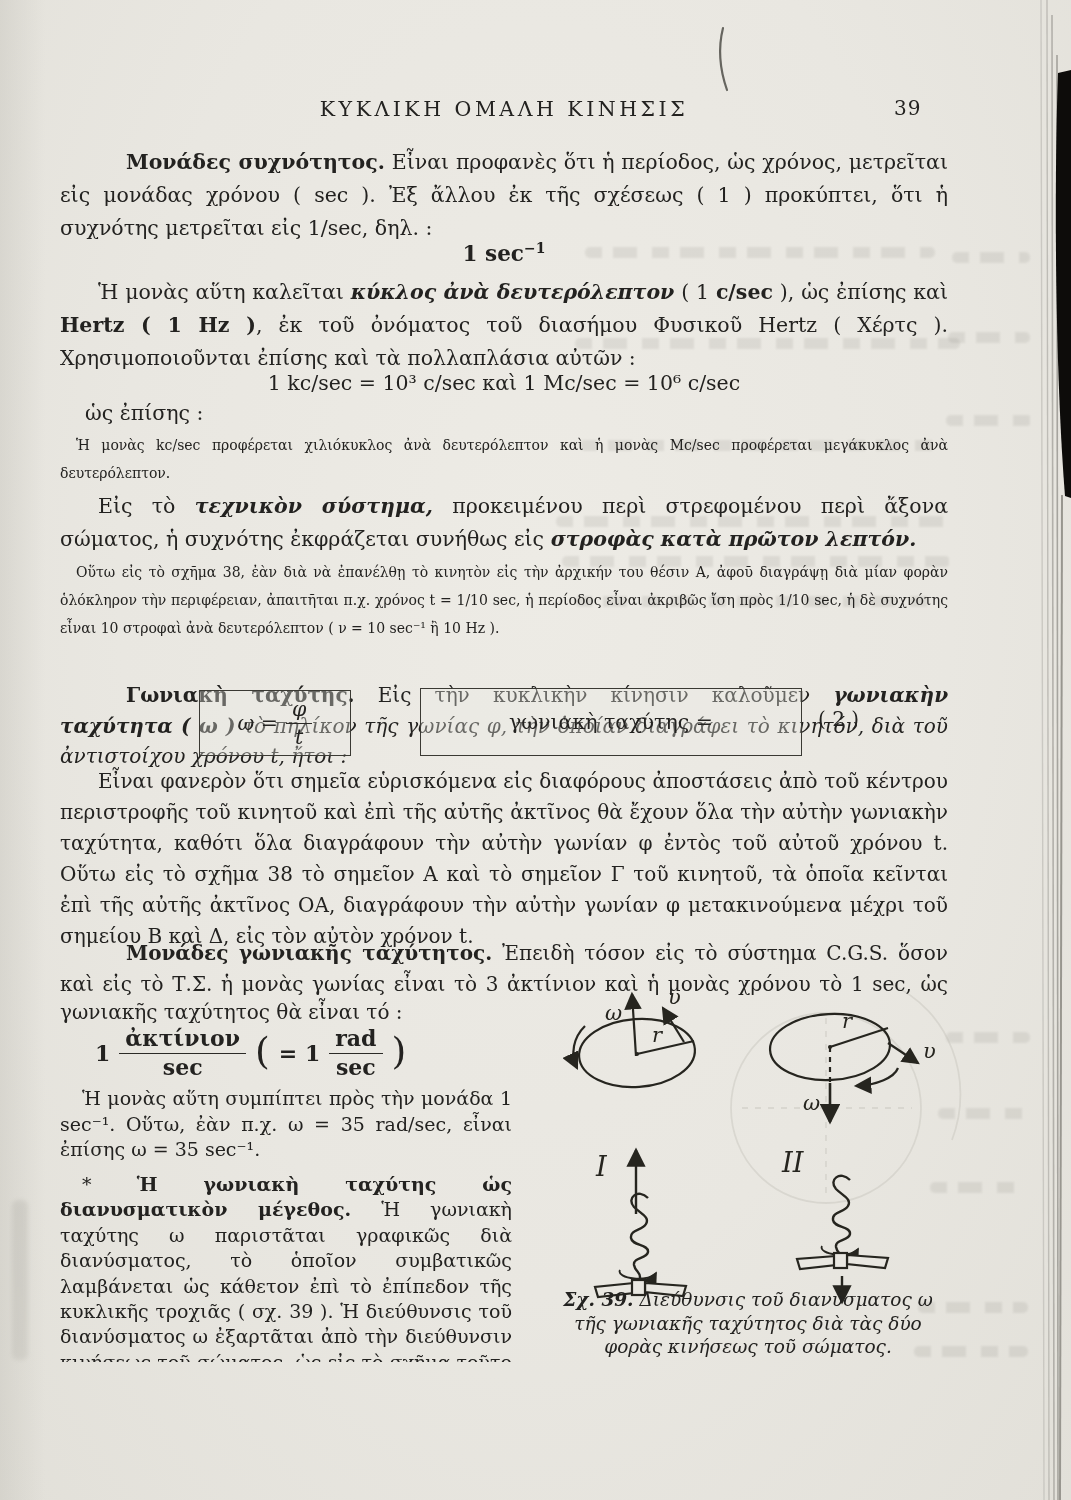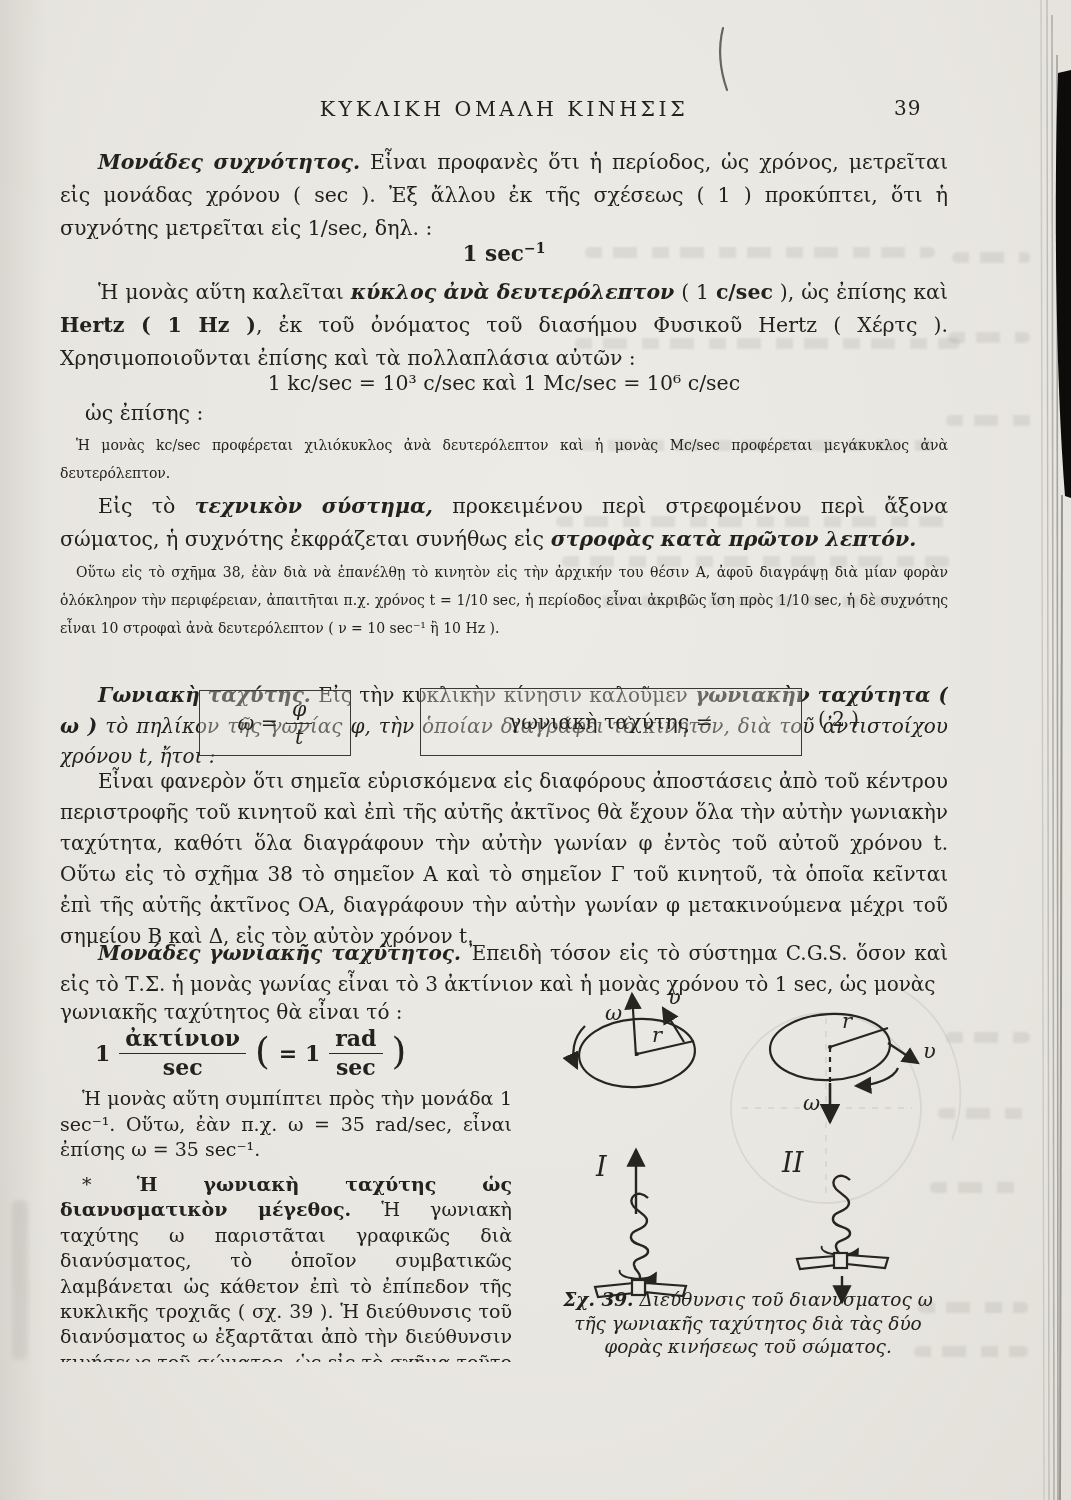--- a/index.html
+++ b/index.html
@@ -10,21 +10,21 @@
       radial-gradient(ellipse at 50% 38%, #edebe5 0%, #e9e7e1 55%, #e2e0d9 100%);
     font-family:"DejaVu Serif","DejaVu Sans",serif;
     color:#232220;
   }
   .abs{position:absolute;}
   .para{position:absolute;left:60px;width:888px;text-align:justify;
         font-size:20.5px;line-height:33px;overflow:hidden;}
   .indent{text-indent:38px;}
   .note{position:absolute;left:60px;width:888px;text-align:justify;
         font-size:14px;line-height:27.5px;text-indent:16px;overflow:hidden;}
-  .lead{font-weight:700;font-style:italic;}
+  .lead{font-weight:700;margin-left:28px;}
   .bold{font-weight:700;}
   .bi{font-weight:700;font-style:italic;}
   .it{font-style:italic;}
   .htitle{position:absolute;top:97px;left:60px;width:888px;text-align:center;
           font-size:20.5px;letter-spacing:3.5px;}
   .pagenum{position:absolute;top:96px;left:894px;font-size:20px;letter-spacing:1px;}
   .eqc{position:absolute;left:60px;width:888px;text-align:center;}
   .frac{display:inline-block;vertical-align:-0.75em;text-align:center;line-height:1.08;}
   .frac .num{display:block;padding:0 6px 2px;border-bottom:1.7px solid #2b2a26;}
   .frac .den{display:block;padding-top:2px;}

